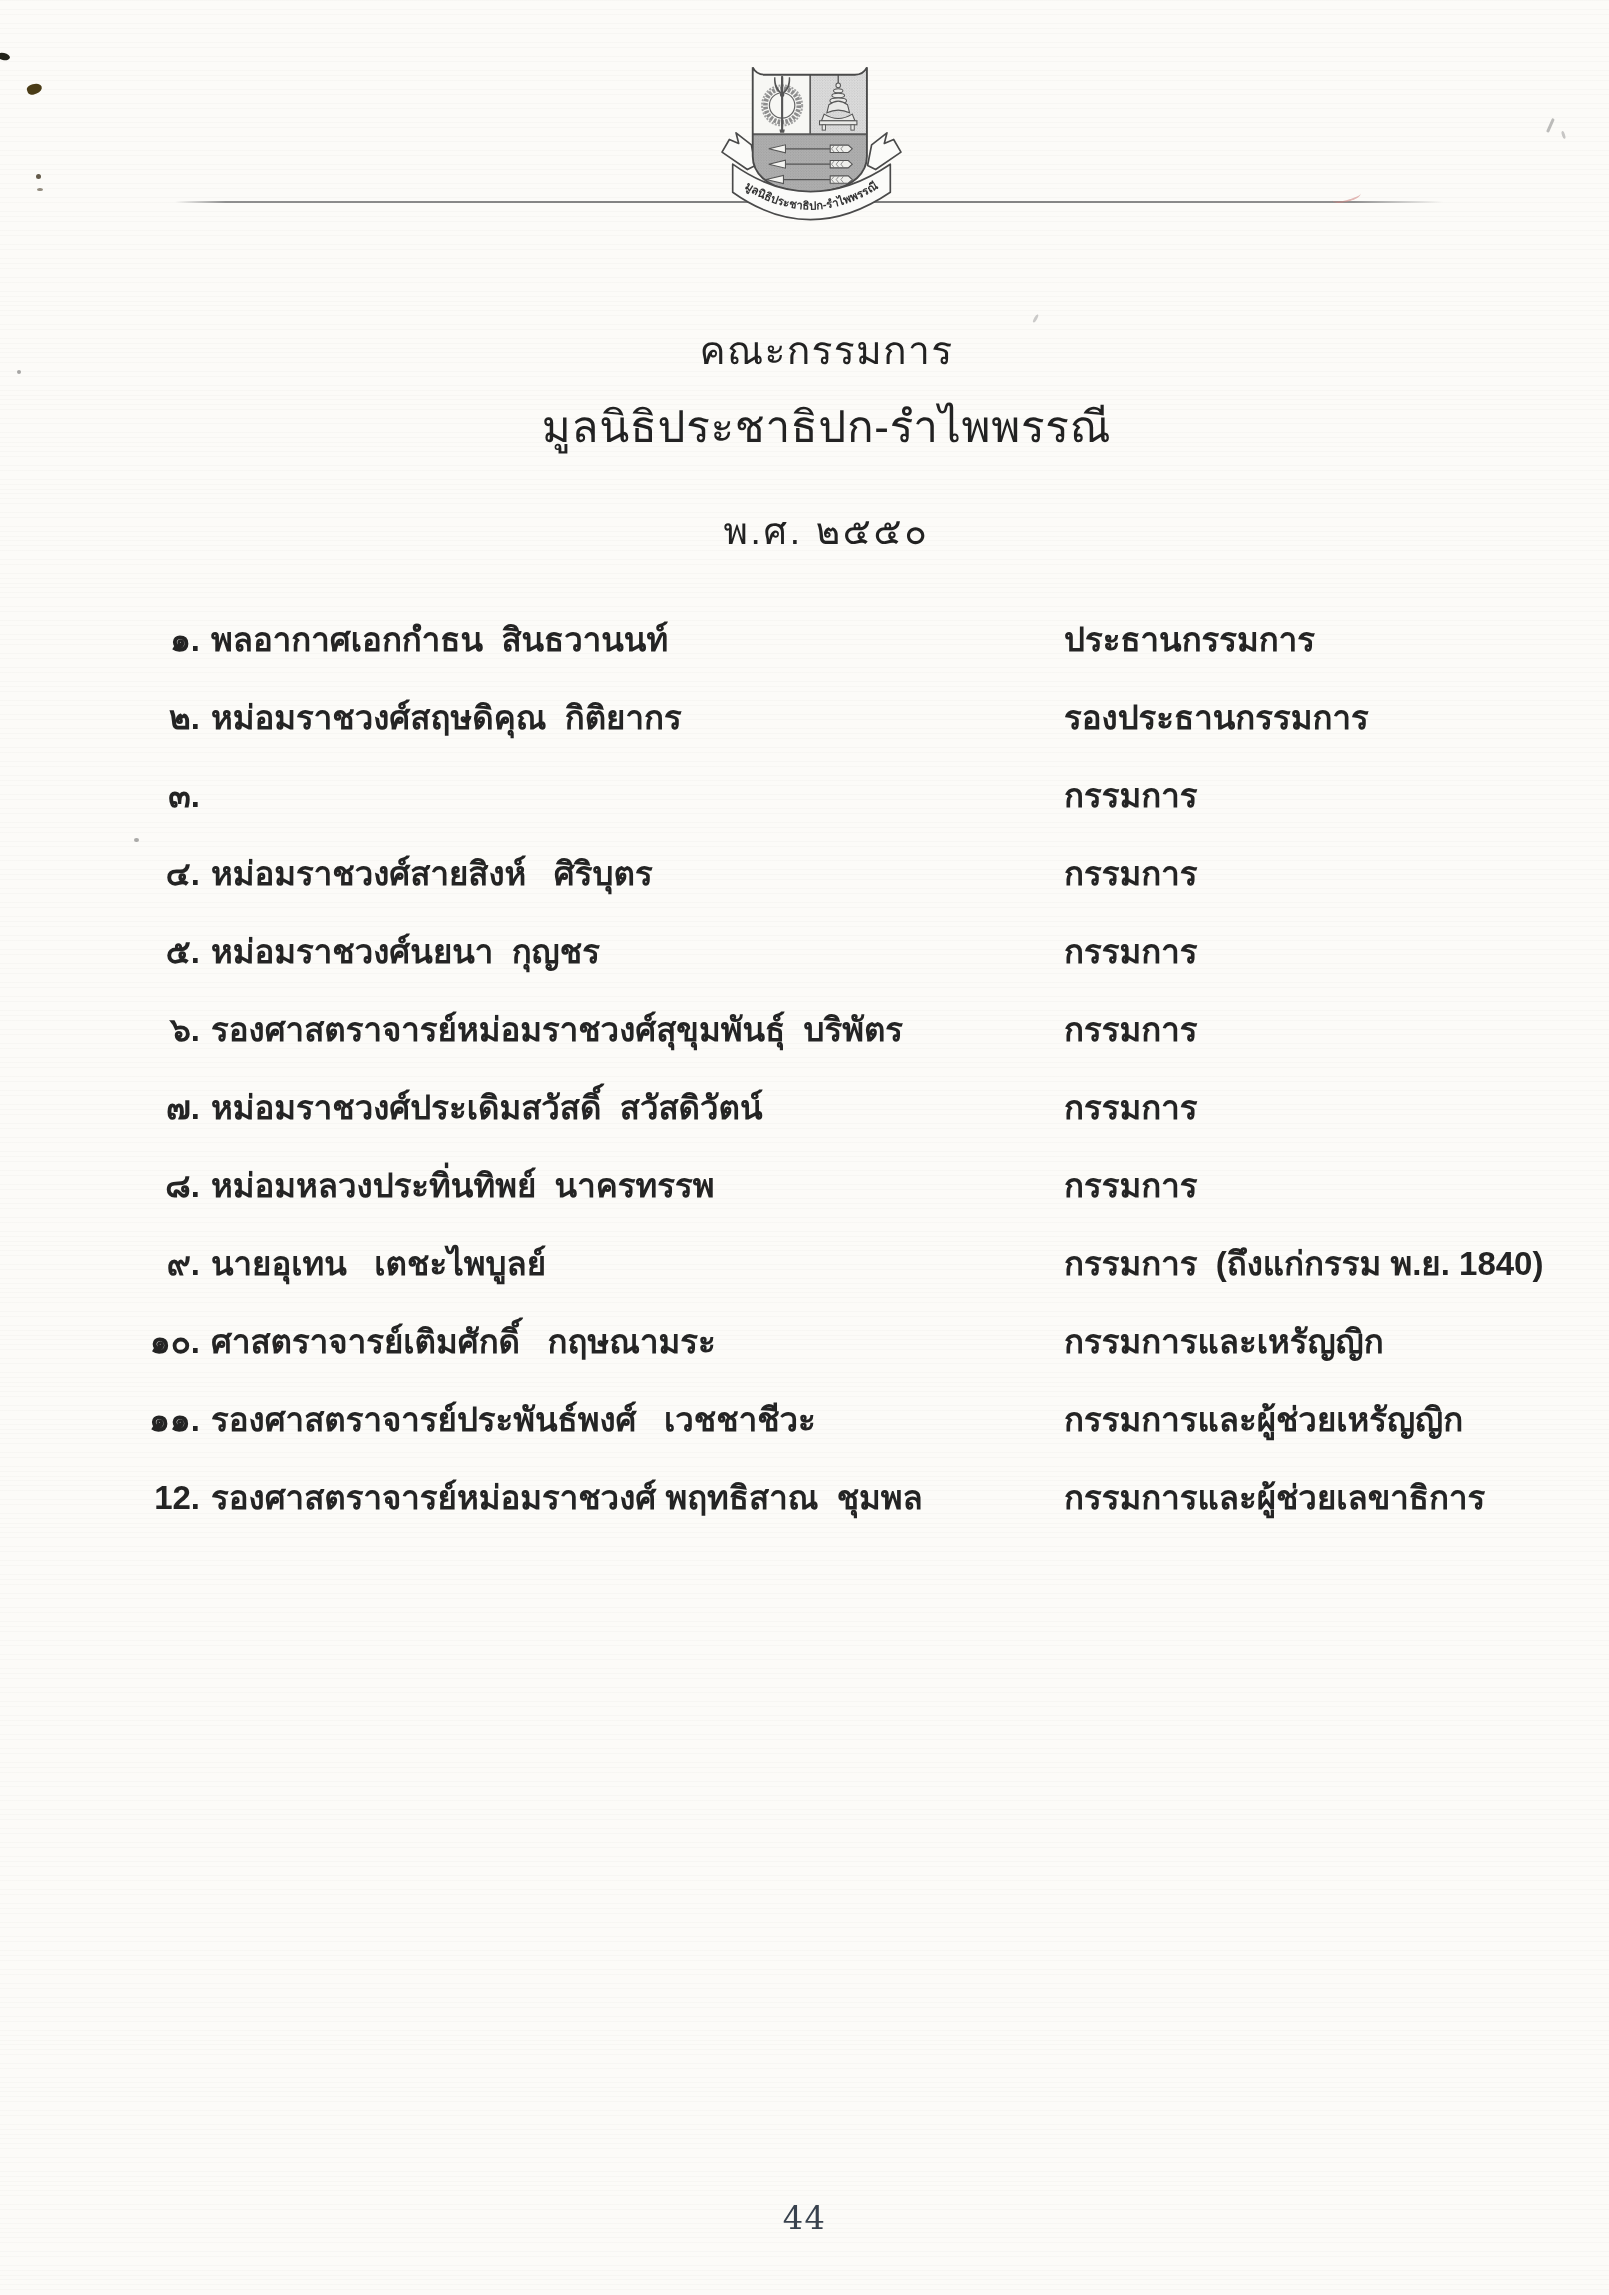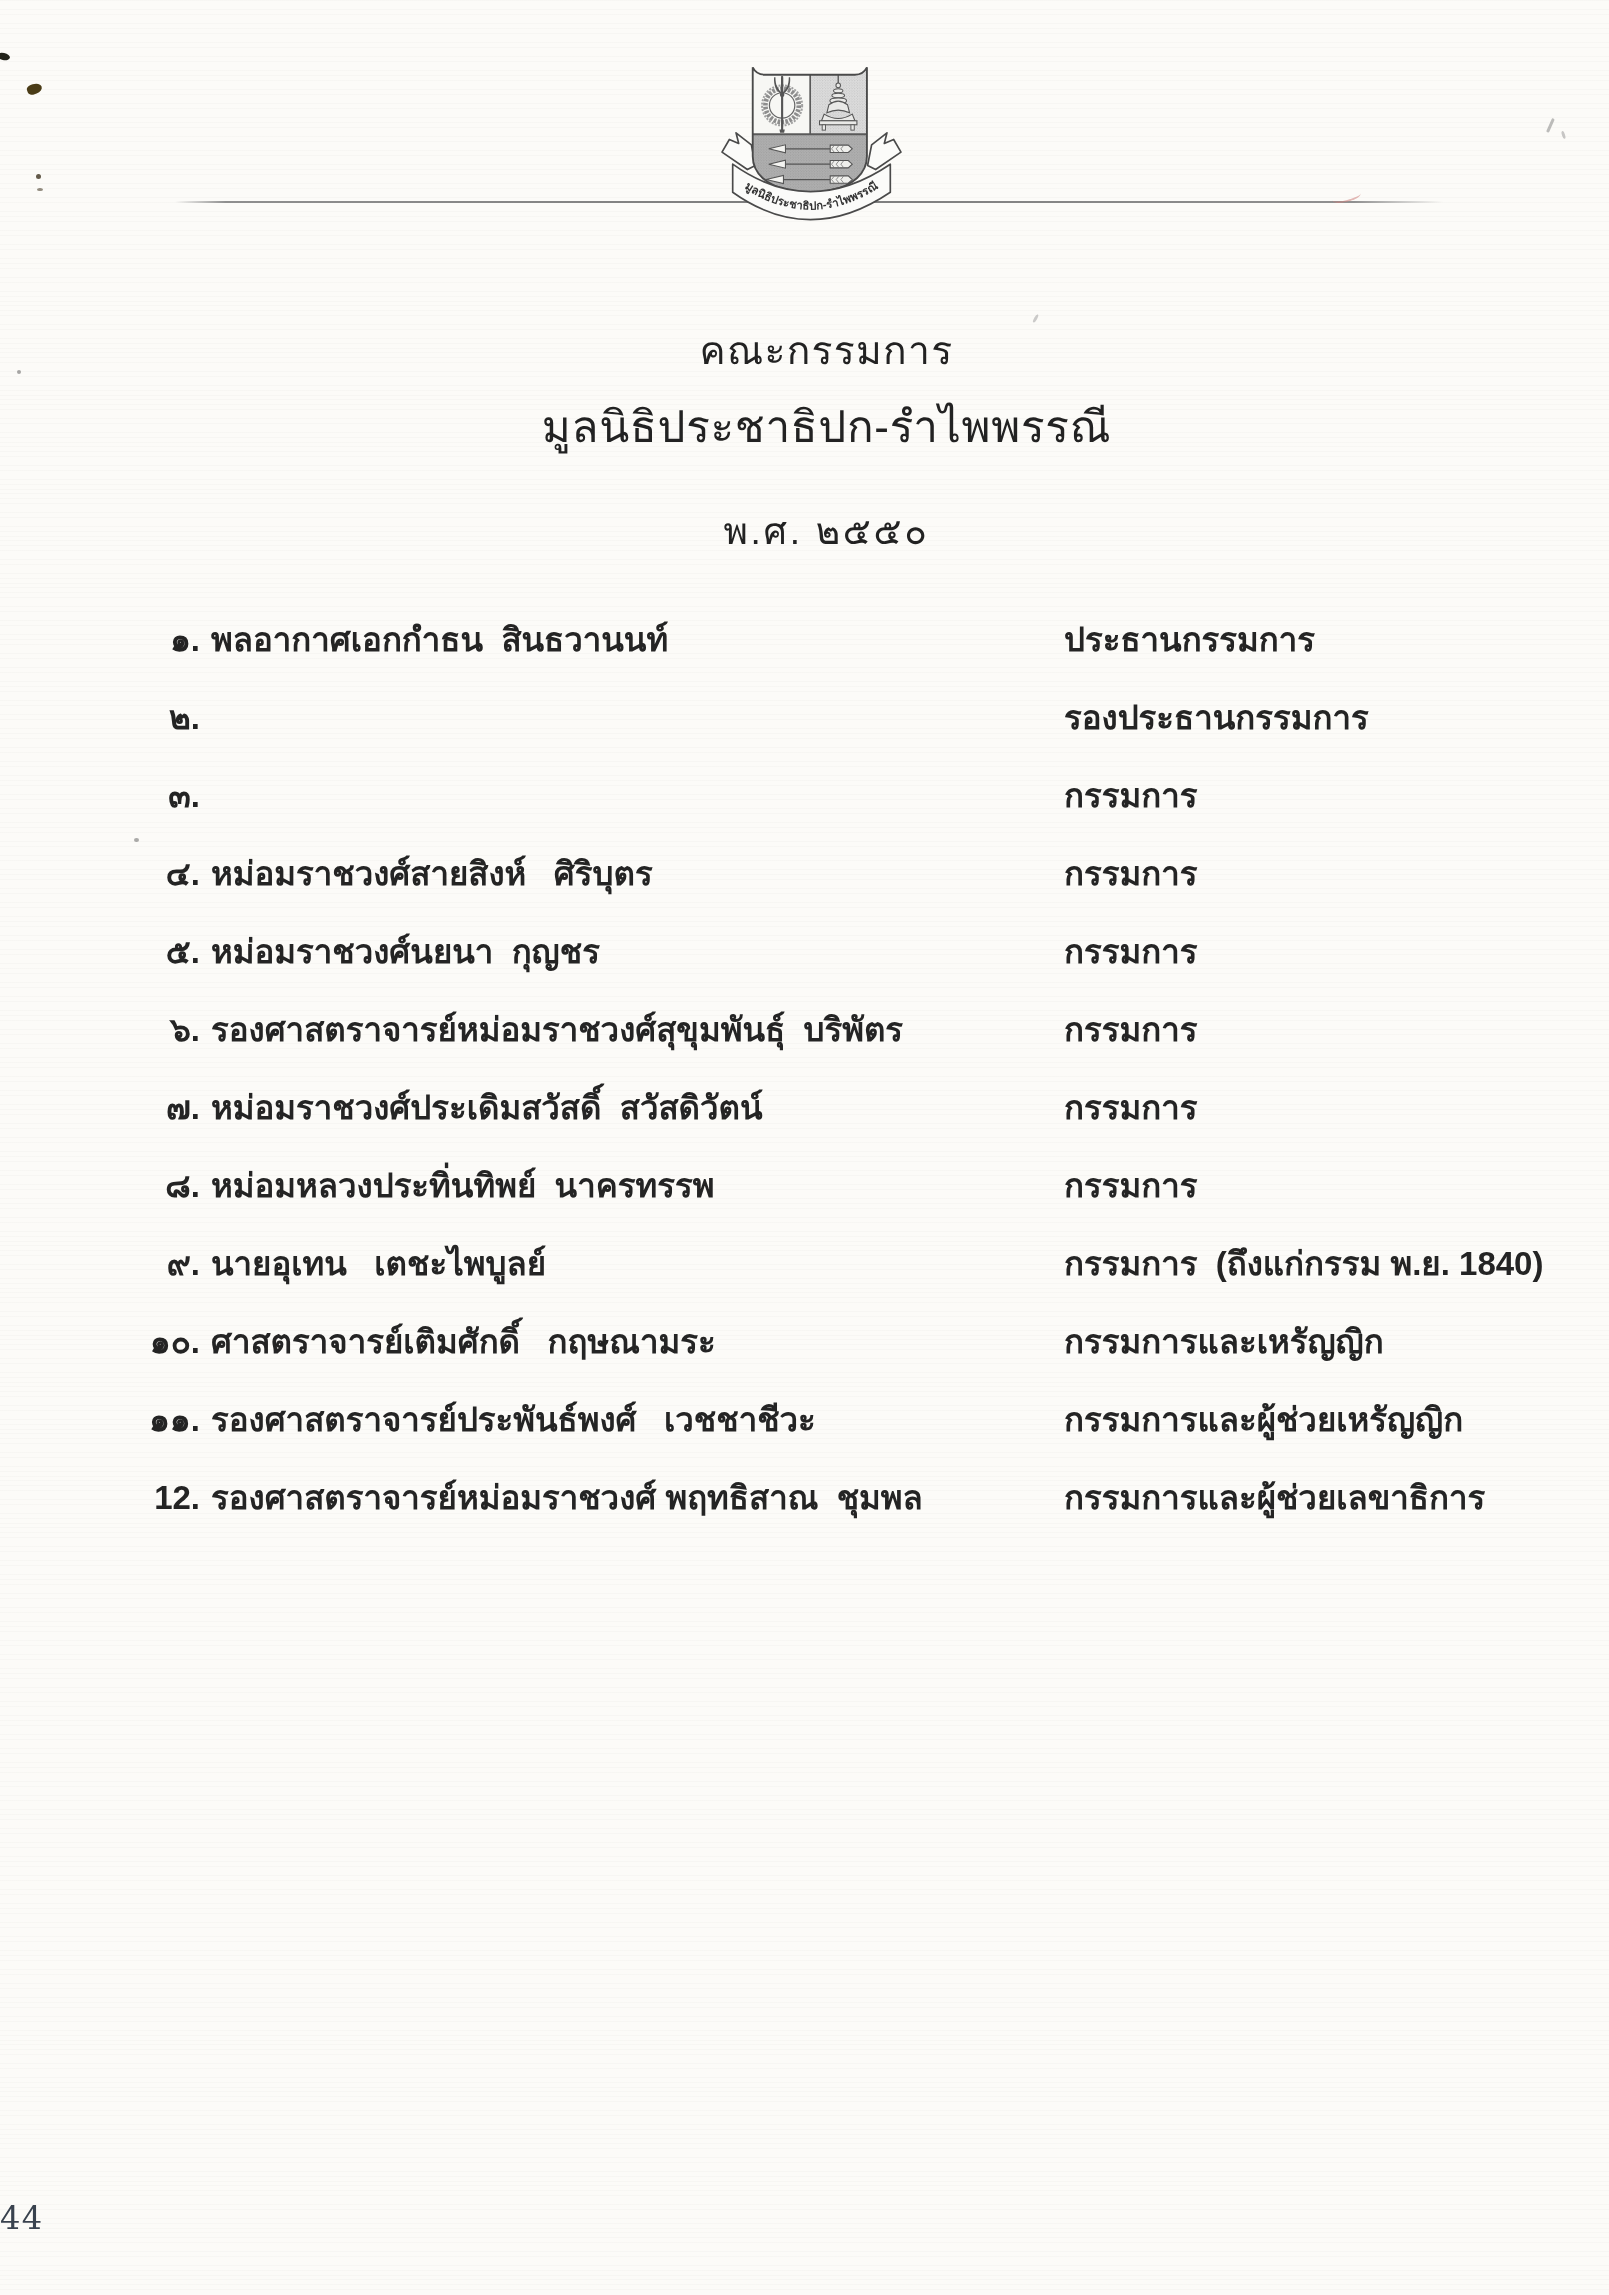--- a/index.html
+++ b/index.html
@@ -33,20 +33,21 @@
 
   .list { position: absolute; left: 0; top: 601px; width: 100%; }
   .row { position: relative; height: 78px; }
   .row span { position: absolute; font-size: 33px; font-weight: 600; line-height: 78px; white-space: pre; color: #242424; }
   .num  { left: 100px; width: 100px; text-align: right; }
   .name { left: 211px; }
   .role { left: 1040px; margin-left: 24px; }
 
   .pageno {
     position: absolute; top: 2199px; left: 0; width: 100%;
+    text-align: center;
     font-family: "DejaVu Serif", "Liberation Serif", serif;
     font-size: 32px; color: #39424e; letter-spacing: 1.3px;
   }
 
   
   .speck { position: absolute; border-radius: 50%; }
   .sp1 { left: -2.7px;  top: 53px;  width: 13.4px; height: 6.7px; background: #23231a; transform: rotate(12deg); }
   .sp2 { left: 27px;  top: 84px; width: 14.7px; height: 10px; background: #4a3c17; border-radius: 40% 60% 55% 45%; transform: rotate(-20deg); }
   .sp3 { left: 36px;  top: 174px; width: 5.3px;  height: 5.3px;  background: rgba(60,50,30,0.8); }
   .sp4 { left: 37px;  top: 188px; width: 6px;  height: 3.3px;  background: rgba(60,50,30,0.55); }
@@ -159,20 +160,21 @@
   <div class="title t3">พ.ศ. ๒๕๕๐</div>
 
   <div class="list" id="committee-list">
       <div class="row">
       <span class="num">๑.</span>
       <span class="name">พลอากาศเอกกำธน  สินธวานนท์</span>
       <span class="role">ประธานกรรมการ</span>
     </div>
       <div class="row">
       <span class="num">๒.</span>
+      <span class="name">หม่อมราชวงศ์สฤษดิคุณ  กิติยากร</span>
       <span class="role">รองประธานกรรมการ</span>
     </div>
       <div class="row">
       <span class="num">๓.</span>
       <span class="role">กรรมการ</span>
     </div>
       <div class="row">
       <span class="num">๔.</span>
       <span class="name">หม่อมราชวงศ์สายสิงห์   ศิริบุตร</span>
       <span class="role">กรรมการ</span>

